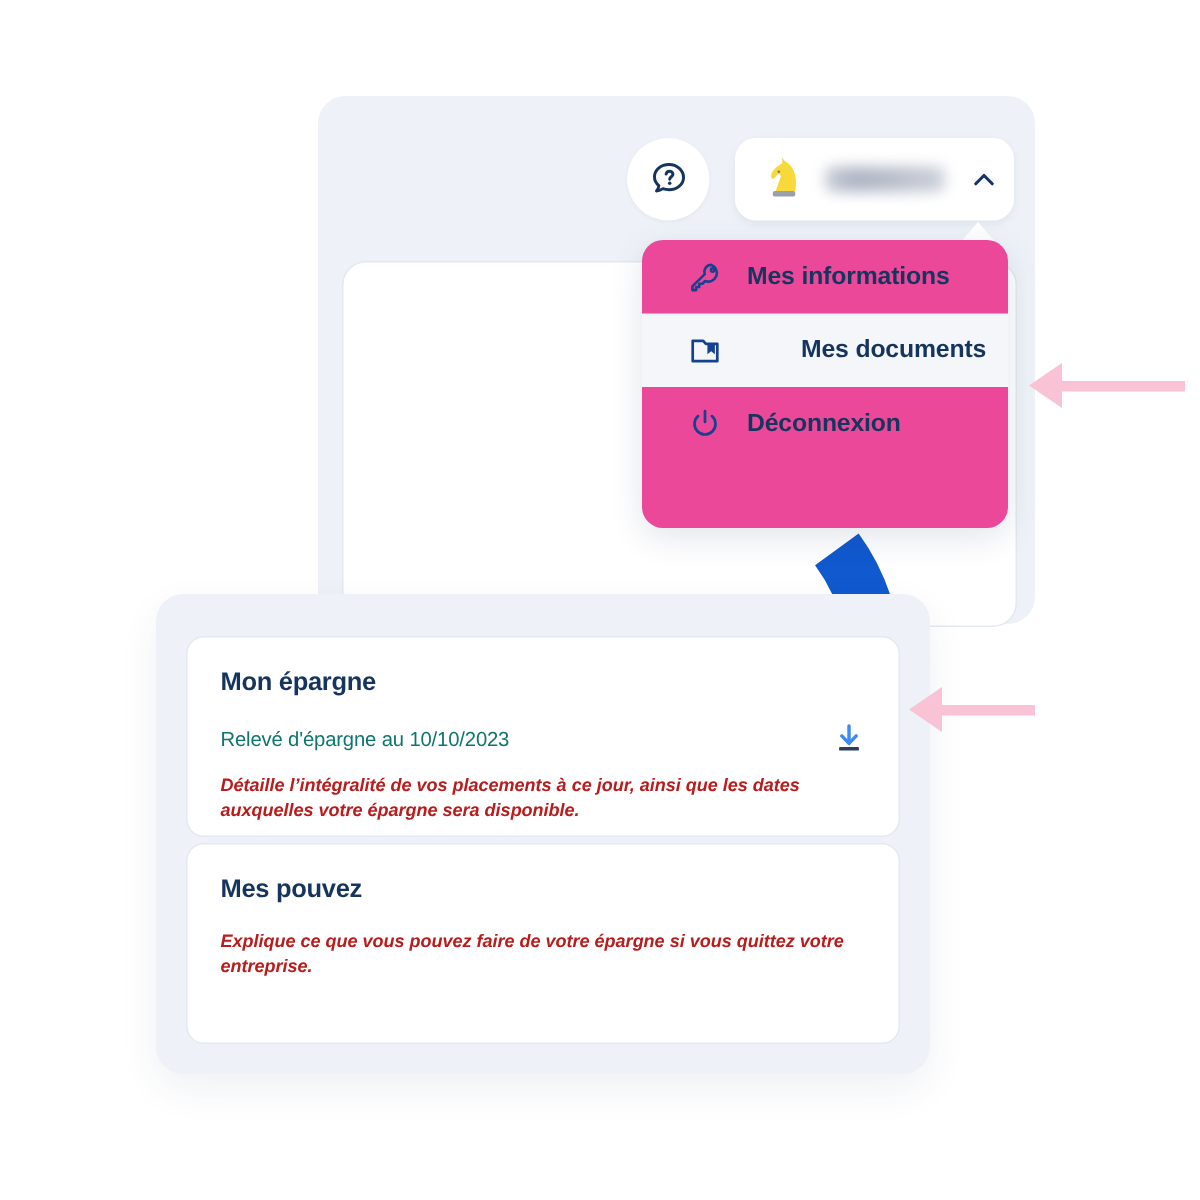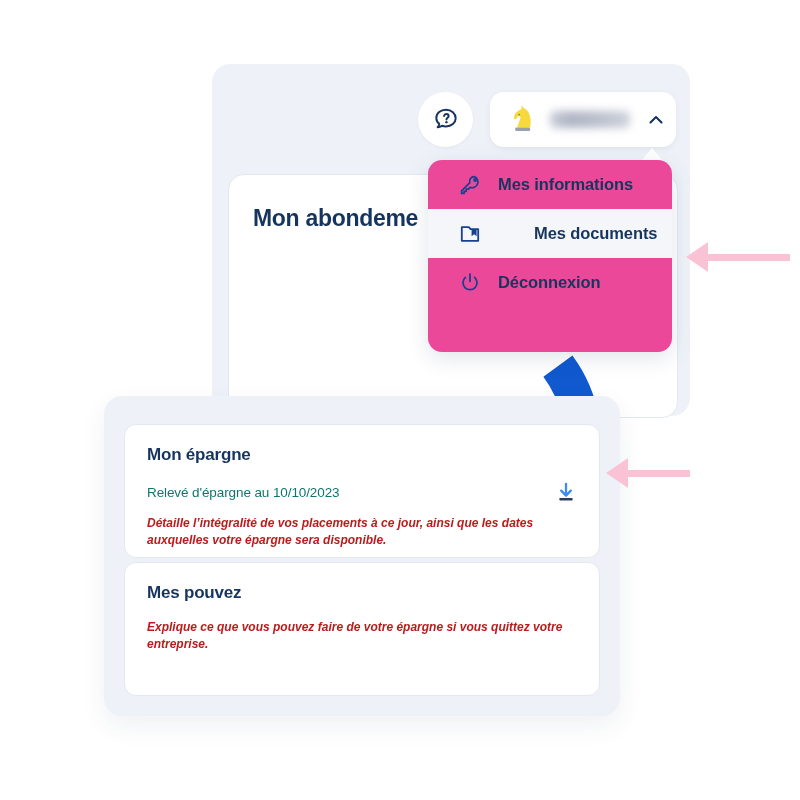--- a/index.html
+++ b/index.html
@@ -231,21 +231,20 @@
   .arrow-1 .arrow-tail { width: 82px; }
   .arrow-2 { left: 606px; top: 458px; }
   .arrow-2 .arrow-tail { width: 62px; }
 </style>
 </head>
 <body>
 
 <div class="app-panel"></div>
 
 <div class="abondement-card">
-  <div class="abondement-title">Mon abondeme</div>
   <svg class="donut" viewBox="0 0 332 332">
     <circle cx="166" cy="166" r="130" fill="none" stroke="#1059ce" stroke-width="36" stroke-dasharray="490 1000" stroke-dashoffset="-122" transform="rotate(-90 166 166)"></circle>
   </svg>
 </div>
 
 <div class="help-button">
   <svg width="28" height="28" viewBox="0 0 24 24">
     <path d="M12 3.2c-4.7 0-8.3 3.1-8.3 7 0 2 .95 3.8 2.5 5.05-.1 1.15-.55 2.2-1.35 3.05 1.4-.1 2.65-.6 3.65-1.35 1.1.4 2.25.6 3.5.6 4.7 0 8.3-3.1 8.3-7s-3.6-7.35-8.3-7.35z" fill="none" stroke="#16355e" stroke-width="1.7" stroke-linejoin="round"></path>
     <path d="M10.35 8.55c.2-.95 1-1.6 1.95-1.6 1.1 0 1.95.8 1.95 1.8 0 1.35-1.85 1.45-1.85 2.85" fill="none" stroke="#16355e" stroke-width="1.7" stroke-linecap="round"></path>
     <circle cx="12.4" cy="13.85" r="1.0" fill="#16355e"></circle>

